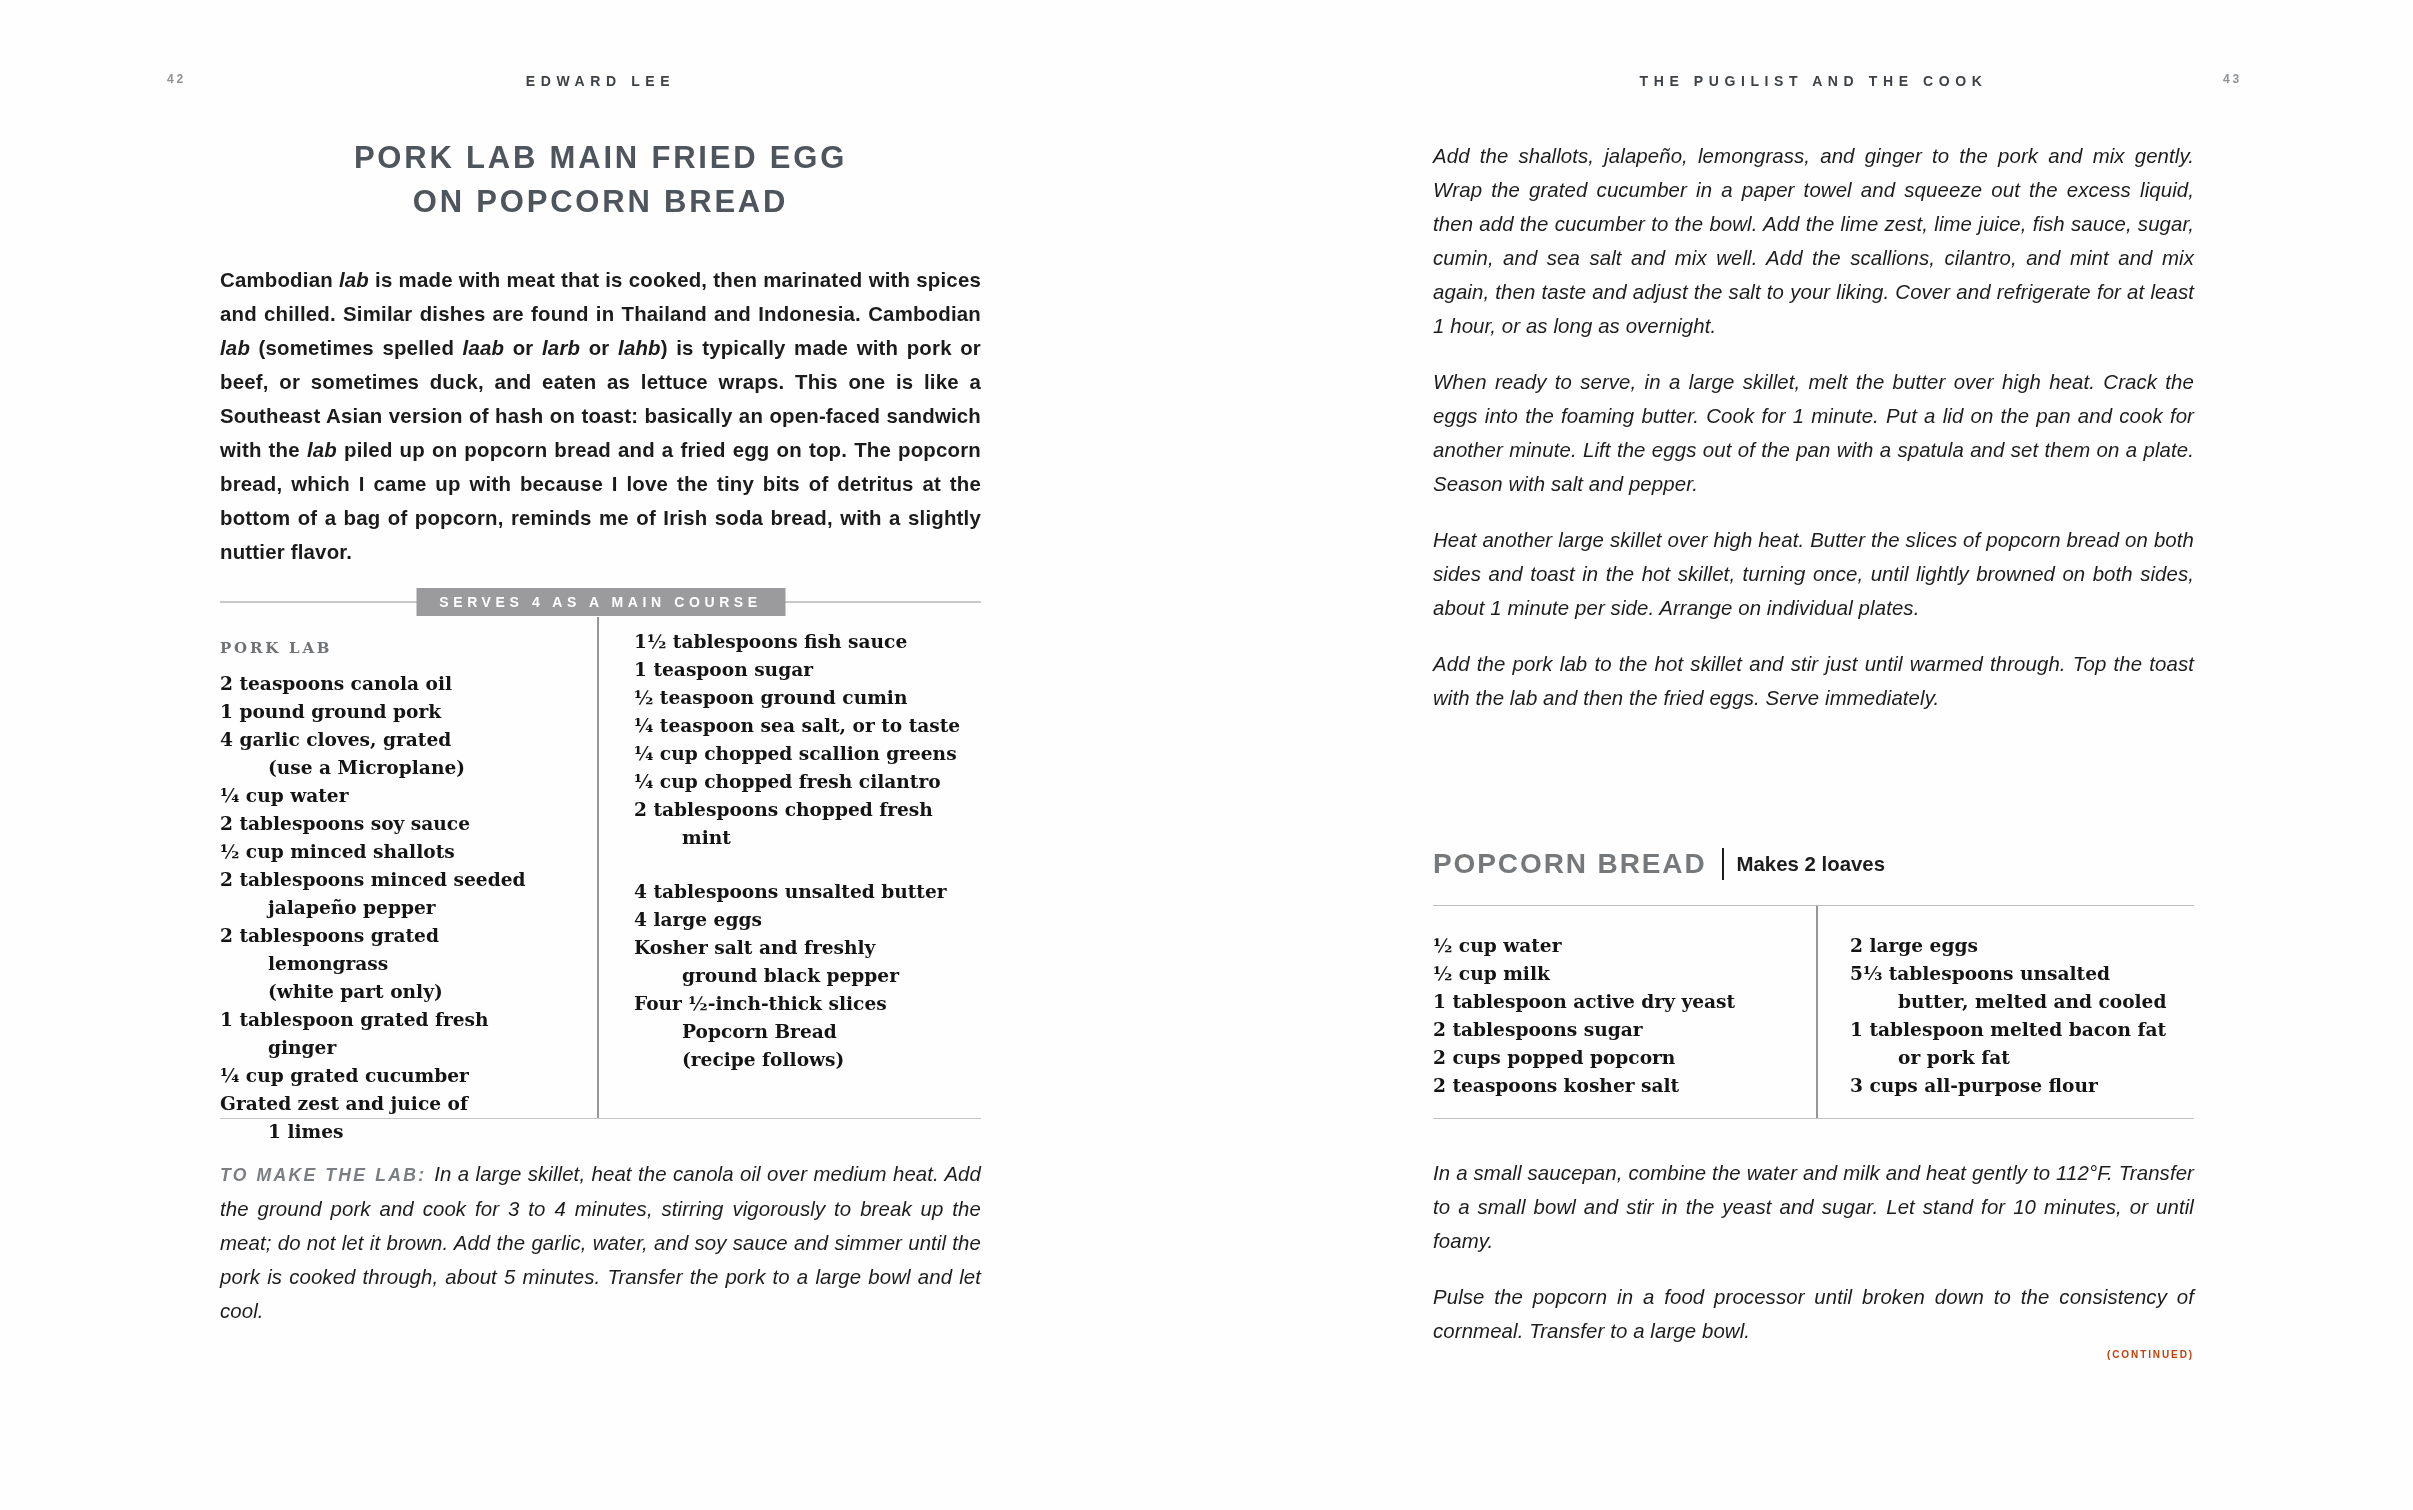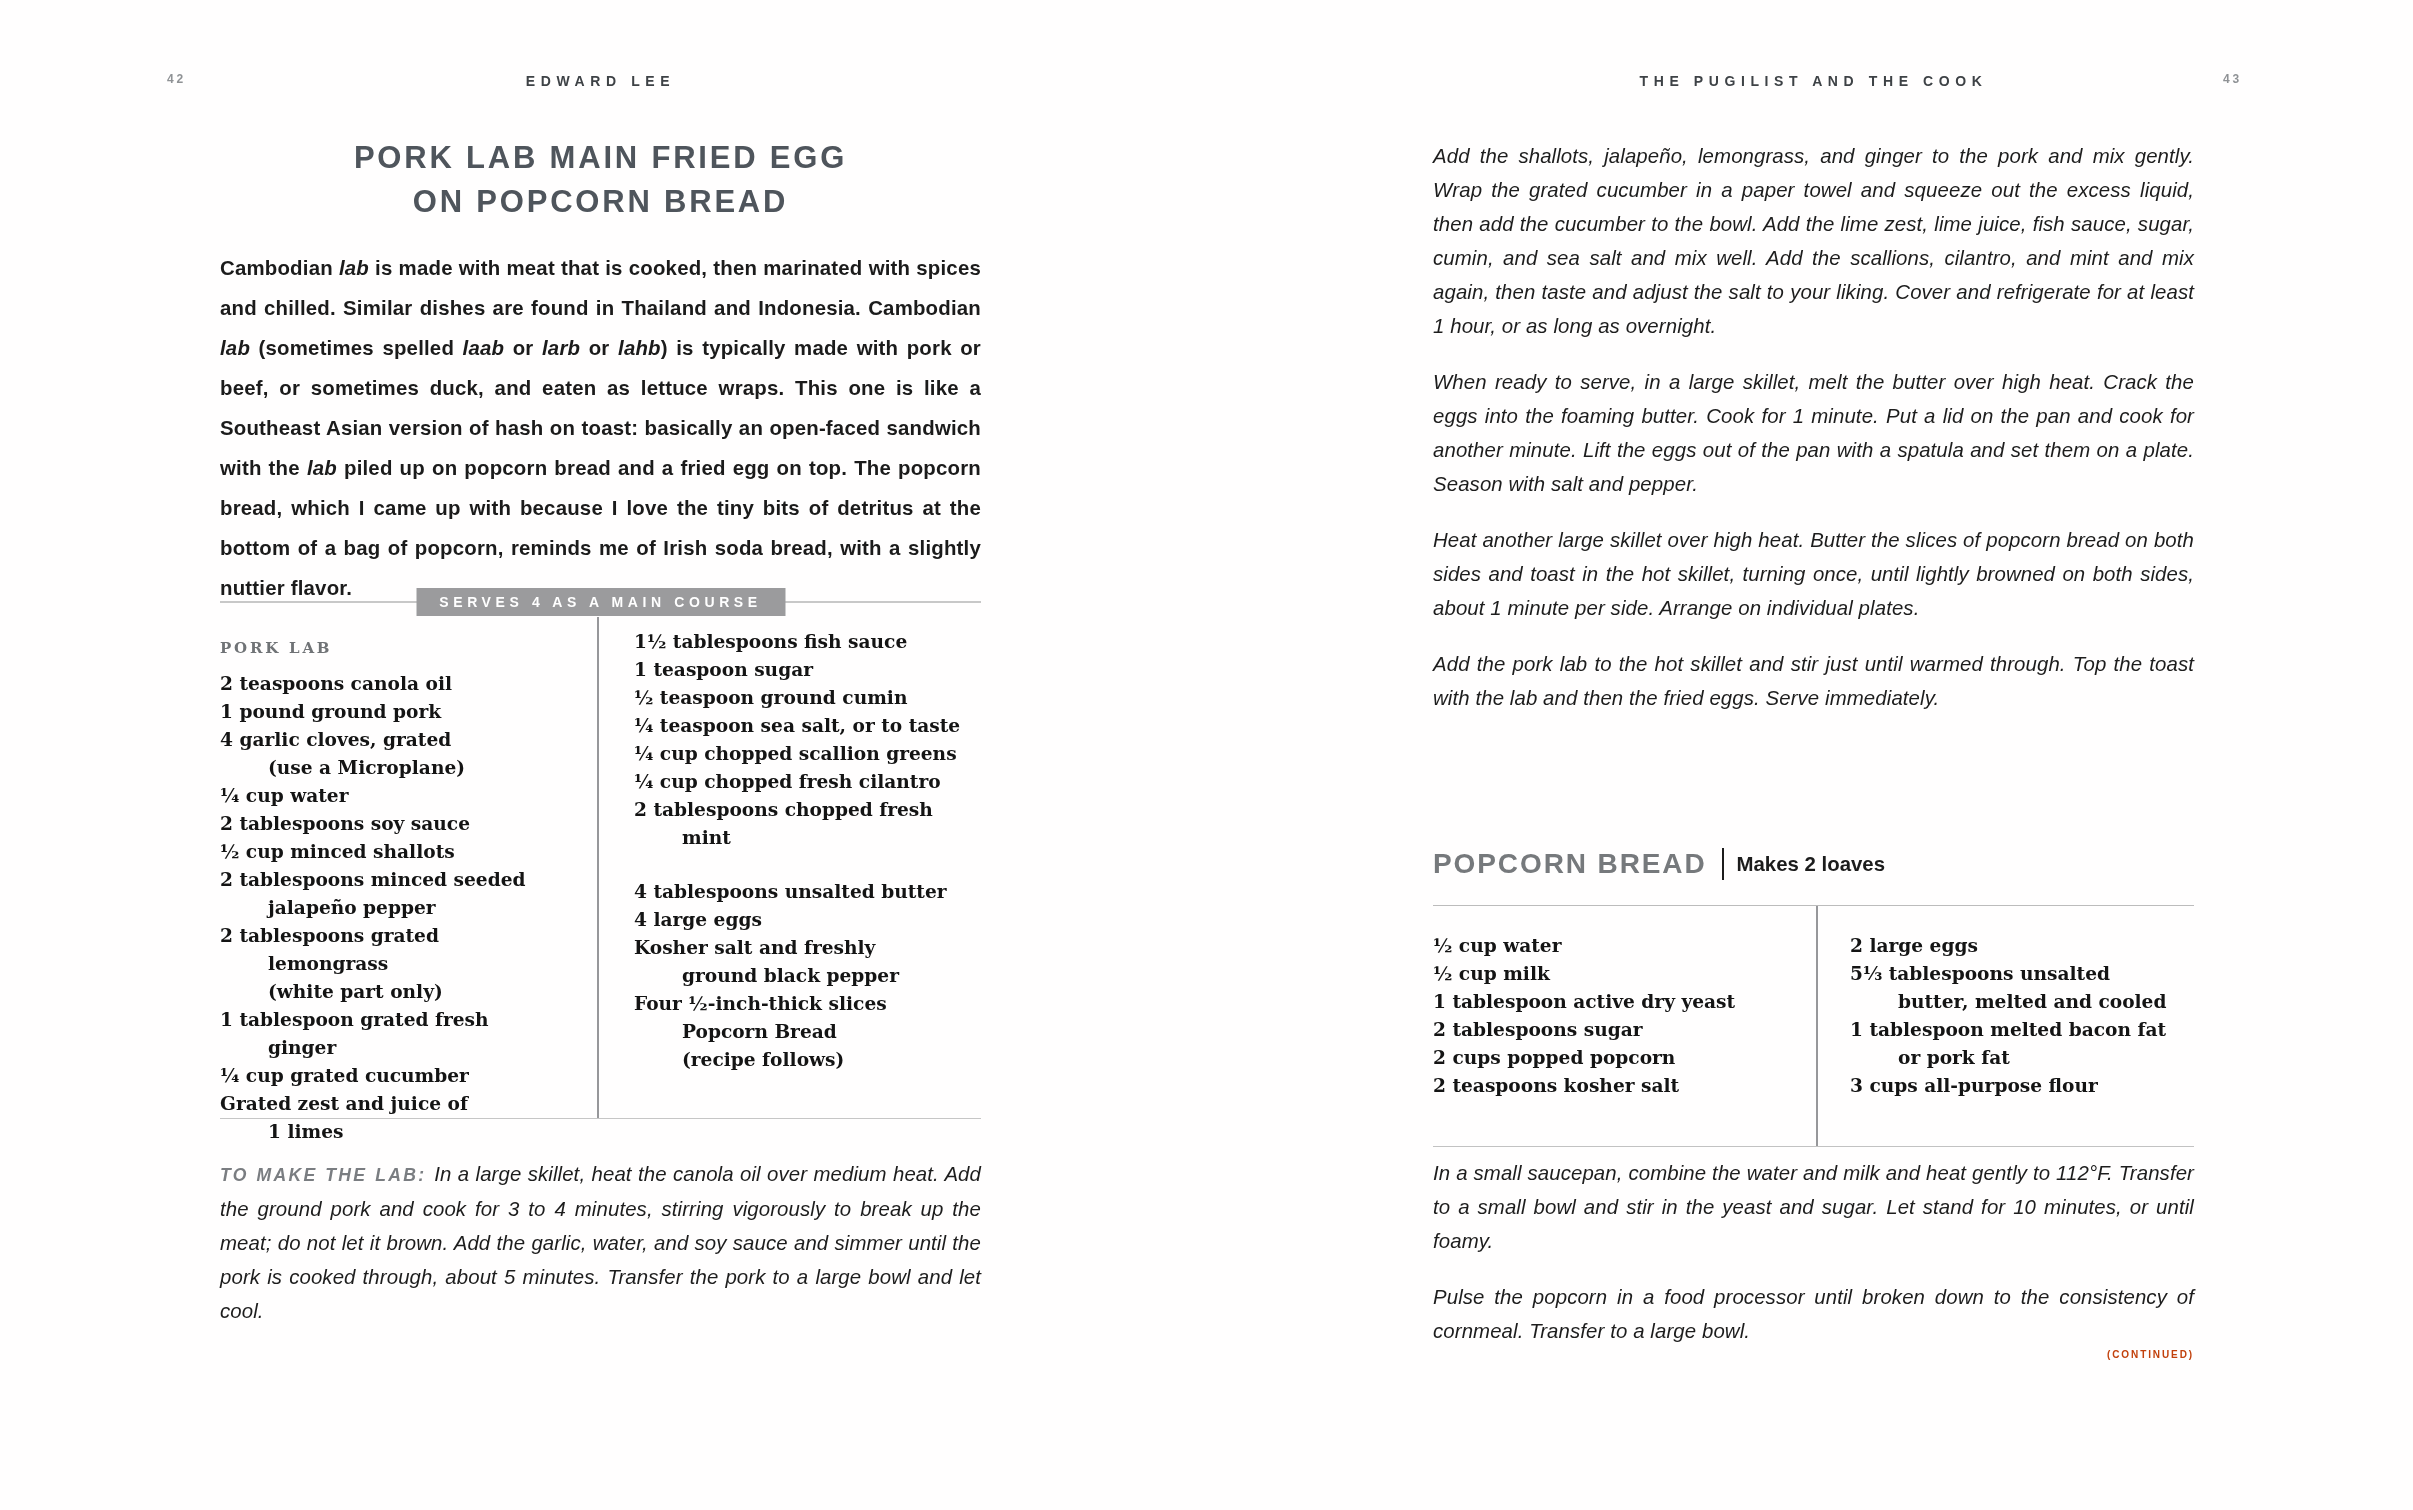--- a/index.html
+++ b/index.html
@@ -24,21 +24,21 @@
     letter-spacing:5.6px; color:#3e4246; text-align:center; width:761px;
   }
 
   
   .lp-col { position:absolute; left:220px; width:761px; }
   .recipe-title {
     top:136px; text-align:center; font-size:31px; font-weight:700;
     letter-spacing:2.8px; color:#4f555c; line-height:44px; white-space:pre-line;
   }
   .intro {
-    top:248px; font-size:20.4px; font-weight:700; line-height:40px;
+    top:263px; font-size:20.4px; font-weight:700; line-height:34px;
     text-align:justify; letter-spacing:0.2px; color:#1b1b1b;
   }
   .intro .it, .it { font-style:italic; }
 
   .serves-row { top:588px; height:28px; }
   .serves-rule { position:absolute; top:13px; left:0; width:100%; height:1.9px; background:#c8c8c8; }
   .serves-bar {
     position:absolute; left:50%; transform:translateX(-50%);
     min-width:369px; height:28px; background:#9b9b9d; color:#ffffff;
     font-size:14px; font-weight:700; letter-spacing:4.6px;
@@ -63,21 +63,21 @@
   
   .rp-col { position:absolute; left:226px; width:761px; }
   .rp-paras p { margin-bottom:22px; }
   .rp-paras p:last-child { margin-bottom:0; }
 
   .sub-recipe-head { top:848px; display:flex; align-items:center; }
   .sub-recipe-title { font-size:28px; font-weight:700; letter-spacing:1.9px; color:#76797c; }
   .sub-recipe-sep { width:1.9px; height:32px; background:#1c1c1c; margin:0 13px 0 15px; }
   .sub-recipe-yield { font-size:20.4px; font-weight:700; color:#1c1c1c; }
 
-  .pb-box { top:905px; height:242px; border-top:1.9px solid #bcbcbc; border-bottom:1.9px solid #c2c2c2; }
+  .pb-box { top:905px; height:214px; border-top:1.9px solid #bcbcbc; border-bottom:1.9px solid #c2c2c2; }
   .pb-box .ing-divider { left:383px; top:0; }
   .continued {
     top:1349px; text-align:right; font-size:10px; font-weight:700;
     letter-spacing:1.9px; color:#c2410c;
   }
 </style>
 </head>
 <body>
 
 <div class="page page-left">

